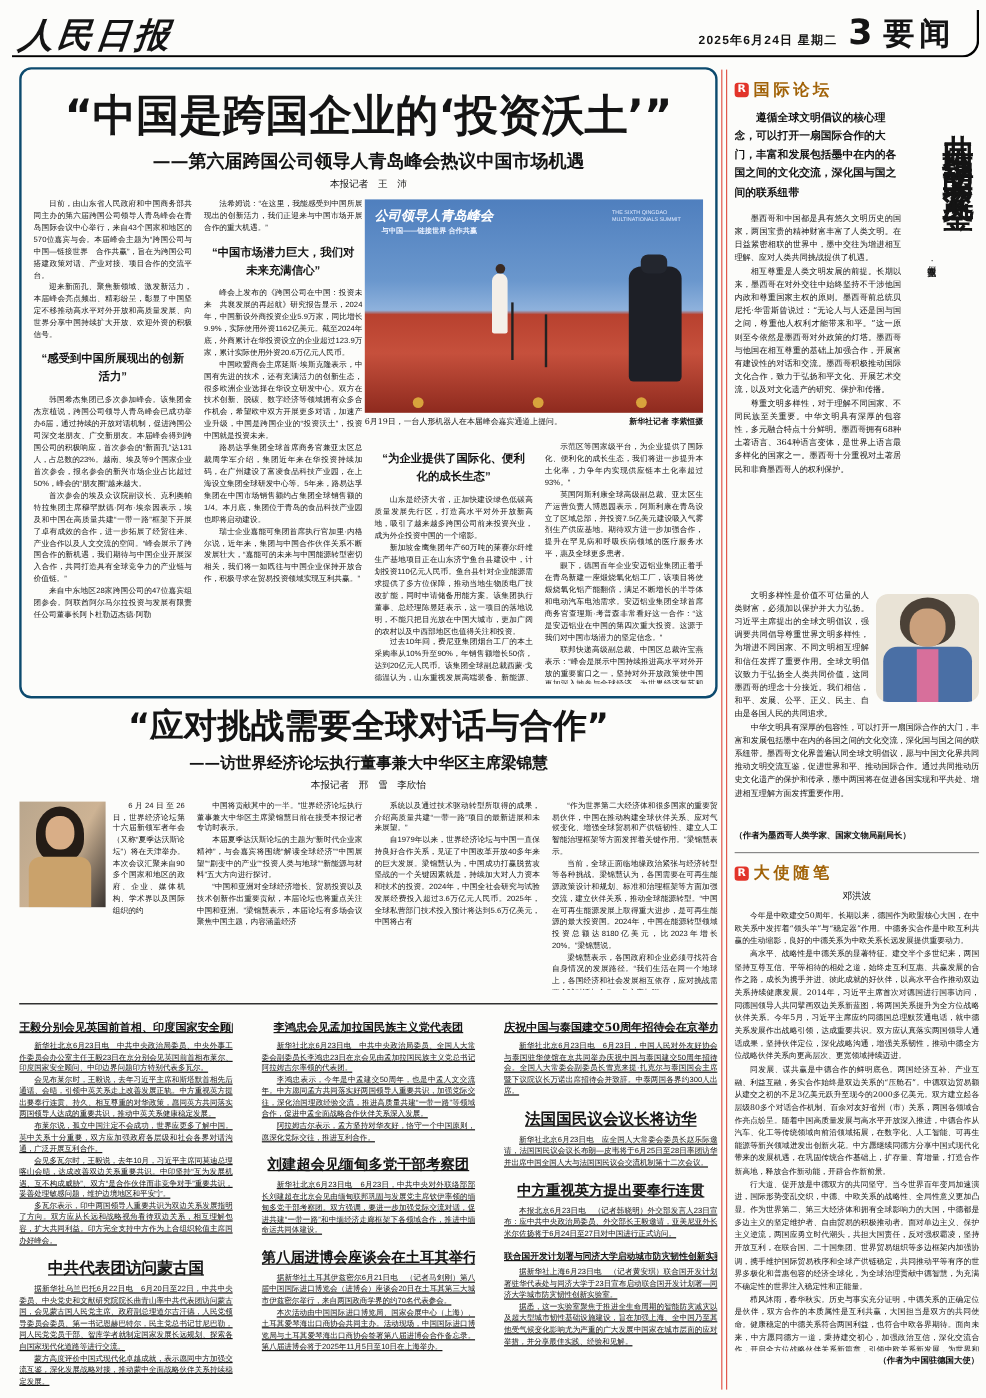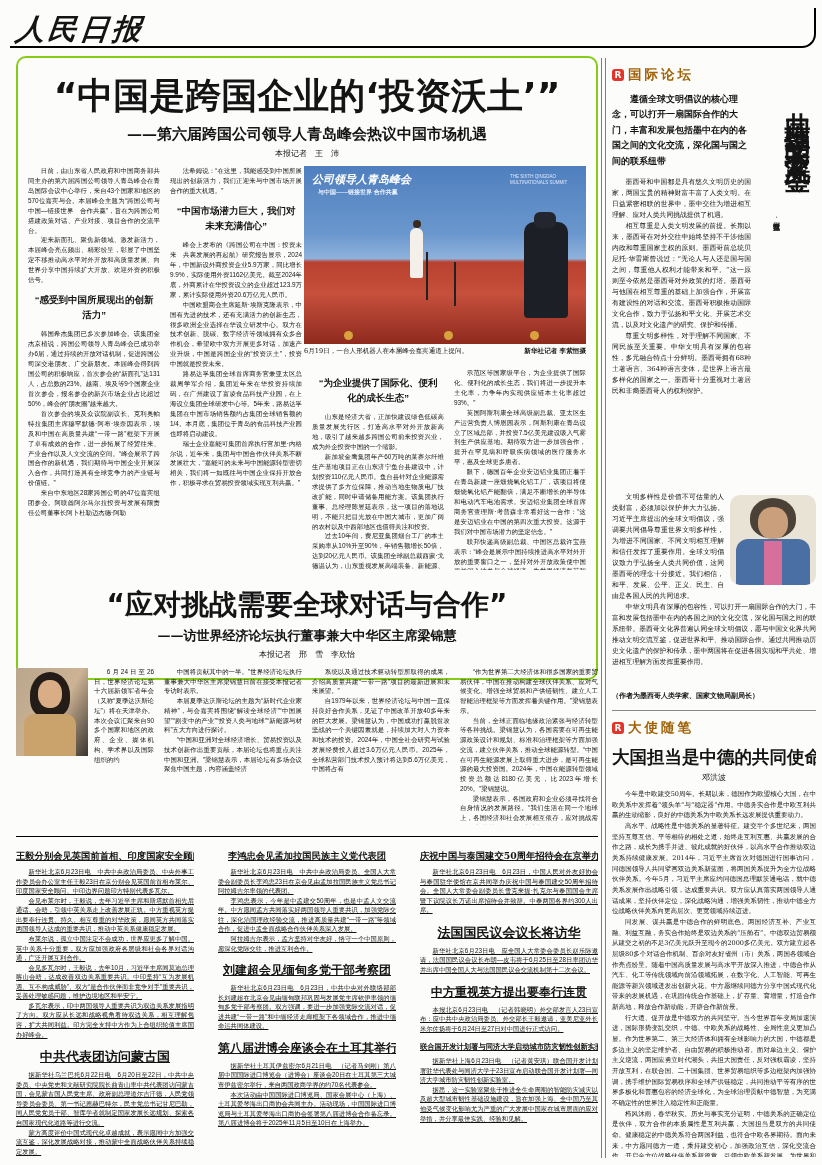--- a/index.html
+++ b/index.html
@@ -13,22 +13,22 @@
         font-size:29px;font-weight:bold;font-style:italic;transform:skewX(-6deg);
         letter-spacing:3px;}
   .hdr-right{position:absolute;right:26px;top:10px;display:flex;align-items:baseline;gap:9px;}
   .hdr-date{font-size:10px;font-weight:bold;letter-spacing:1px;}
   .hdr-page{font-size:29px;font-weight:900;font-family:"DejaVu Sans",sans-serif;}
   .hdr-section{font-size:26px;font-weight:900;letter-spacing:4px;font-family:"DejaVu Sans",sans-serif;}
   
   .vsep{position:absolute;left:601px;top:58px;width:3px;height:1100px;
         border-left:1.5px solid #e2574c;border-right:1.5px solid #e2574c;}
   
-  .lead{position:absolute;left:16px;top:56px;width:582px;height:624px;box-sizing:border-box;
-        border:2px solid #84cc16;border-radius:10px;padding:6px 10px;overflow:hidden;}
+  .lead{position:absolute;left:16px;top:56px;width:582px;height:526px;box-sizing:border-box;
+        border:2px solid #0c4a6e;border-radius:10px;padding:6px 10px;overflow:hidden;}
   .lead h1{margin:8px 0 4px;text-align:center;font-size:36px;font-weight:900;
            font-family:"DejaVu Sans",sans-serif;letter-spacing:0;}
   .lead h2{margin:2px 0;text-align:center;font-size:15px;font-weight:bold;
            font-family:"DejaVu Serif",serif;}
   .byline{text-align:center;font-size:8px;margin:4px 0 7px;font-family:"DejaVu Serif",serif;}
   .lead-body{position:relative;height:404px;display:flex;gap:10px;overflow:hidden;}
   .lcol{flex:1;font-size:6.4px;line-height:1.55;text-align:justify;overflow:hidden;}
   .lcol p{margin:0;text-indent:2em;}
   .inner-sub{font-size:9.5px;font-weight:bold;text-align:center;line-height:1.6;margin:7px 2px;}
   .pad{padding-top:202px;}
@@ -108,20 +108,25 @@
   .amb-body p{margin:0;text-indent:2em;}
   .amb-sig{text-align:right;font-weight:bold;font-size:7px;font-family:"DejaVu Serif",serif;margin-top:3px;}
 </style>
 </head>
 <body>
 
 <div class="page">
 
   <div class="hdr-frame"></div>
   <div class="logo">人民日报</div>
+  <div class="hdr-right">
+    <span class="hdr-date">2025年6月24日 星期二</span>
+    <span class="hdr-page">3</span>
+    <span class="hdr-section">要闻</span>
+  </div>
 
   <div class="vsep"></div>
 
   <section class="lead">
     <h1>“中国是跨国企业的‘投资沃土’”</h1>
     <h2>——第六届跨国公司领导人青岛峰会热议中国市场机遇</h2>
     <div class="byline">本报记者　王　沛</div>
     <div class="lead-body">
       <div class="lcol">
         <p>日前，由山东省人民政府和中国商务部共同主办的第六届跨国公司领导人青岛峰会在青岛国际会议中心举行，来自43个国家和地区的570位嘉宾与会。本届峰会主题为“跨国公司与中国—链接世界　合作共赢”，旨在为跨国公司搭建政策对话、产业对接、项目合作的交流平台。</p>
@@ -290,21 +295,20 @@
     </div>
     <div class="sig">（作者为墨西哥人类学家、国家文物局副局长）</div>
 
     <div class="rdiv"></div>
 
     <div class="tag">
       <span class="ricon">R</span>
       <span class="tlabel">大使随笔</span>
     </div>
 
-    <div class="amb-head">大国担当是中德的共同使命</div>
     <div class="amb-author">邓洪波</div>
     <div class="amb-body">
       <p>今年是中欧建交50周年。长期以来，德国作为欧盟核心大国，在中欧关系中发挥着“领头羊”与“稳定器”作用。中德务实合作是中欧互利共赢的生动缩影，良好的中德关系为中欧关系长远发展提供重要动力。</p>
       <p>高水平、战略性是中德关系的显著特征。建交半个多世纪来，两国坚持互尊互信、平等相待的相处之道，始终走互利互惠、共赢发展的合作之路，成长为携手并进、彼此成就的好伙伴，以高水平合作推动双边关系持续健康发展。2014年，习近平主席首次对德国进行国事访问，同德国领导人共同擘画双边关系新蓝图，将两国关系提升为全方位战略伙伴关系。今年5月，习近平主席应约同德国总理默茨通电话，就中德关系发展作出战略引领，达成重要共识。双方应认真落实两国领导人通话成果，坚持伙伴定位，深化战略沟通，增强关系韧性，推动中德全方位战略伙伴关系向更高层次、更宽领域持续迈进。</p>
       <p>同发展、谋共赢是中德合作的鲜明底色。两国经济互补、产业互融、利益互融，务实合作始终是双边关系的“压舱石”。中德双边贸易额从建交之初的不足3亿美元跃升至现今的2000多亿美元。双方建立起各层级80多个对话合作机制、百余对友好省州（市）关系，两国各领域合作亮点纷呈。随着中国高质量发展与高水平开放深入推进，中德合作从汽车、化工等传统领域向前沿领域拓展，在数字化、人工智能、可再生能源等新兴领域迸发出创新火花。中方愿继续同德方分享中国式现代化带来的发展机遇，在巩固传统合作基础上，扩存量、育增量，打造合作新高地，释放合作新动能，开辟合作新前景。</p>
       <p>行大道、促开放是中德双方的共同坚守。当今世界百年变局加速演进，国际形势变乱交织，中德、中欧关系的战略性、全局性意义更加凸显。作为世界第二、第三大经济体和拥有全球影响力的大国，中德都是多边主义的坚定维护者、自由贸易的积极推动者。面对单边主义、保护主义逆流，两国应勇立时代潮头，共担大国责任，反对强权霸凌，坚持开放互利，在联合国、二十国集团、世界贸易组织等多边框架内加强协调，携手维护国际贸易秩序和全球产供链稳定，共同推动平等有序的世界多极化和普惠包容的经济全球化，为全球治理贡献中德智慧，为充满不确定性的世界注入稳定性和正能量。</p>
       <p>栉风沐雨，春华秋实。历史与事实充分证明，中德关系的正确定位是伙伴，双方合作的本质属性是互利共赢，大国担当是双方的共同使命。健康稳定的中德关系符合两国利益，也符合中欧各界期待。面向未来，中方愿同德方一道，秉持建交初心，加强政治互信，深化交流合作，开启全方位战略伙伴关系新篇章，引领中欧关系新发展，为世界和平稳定和发展繁荣作出新贡献。</p>
     </div>
     <div class="amb-sig">（作者为中国驻德国大使）</div>
   </aside>

